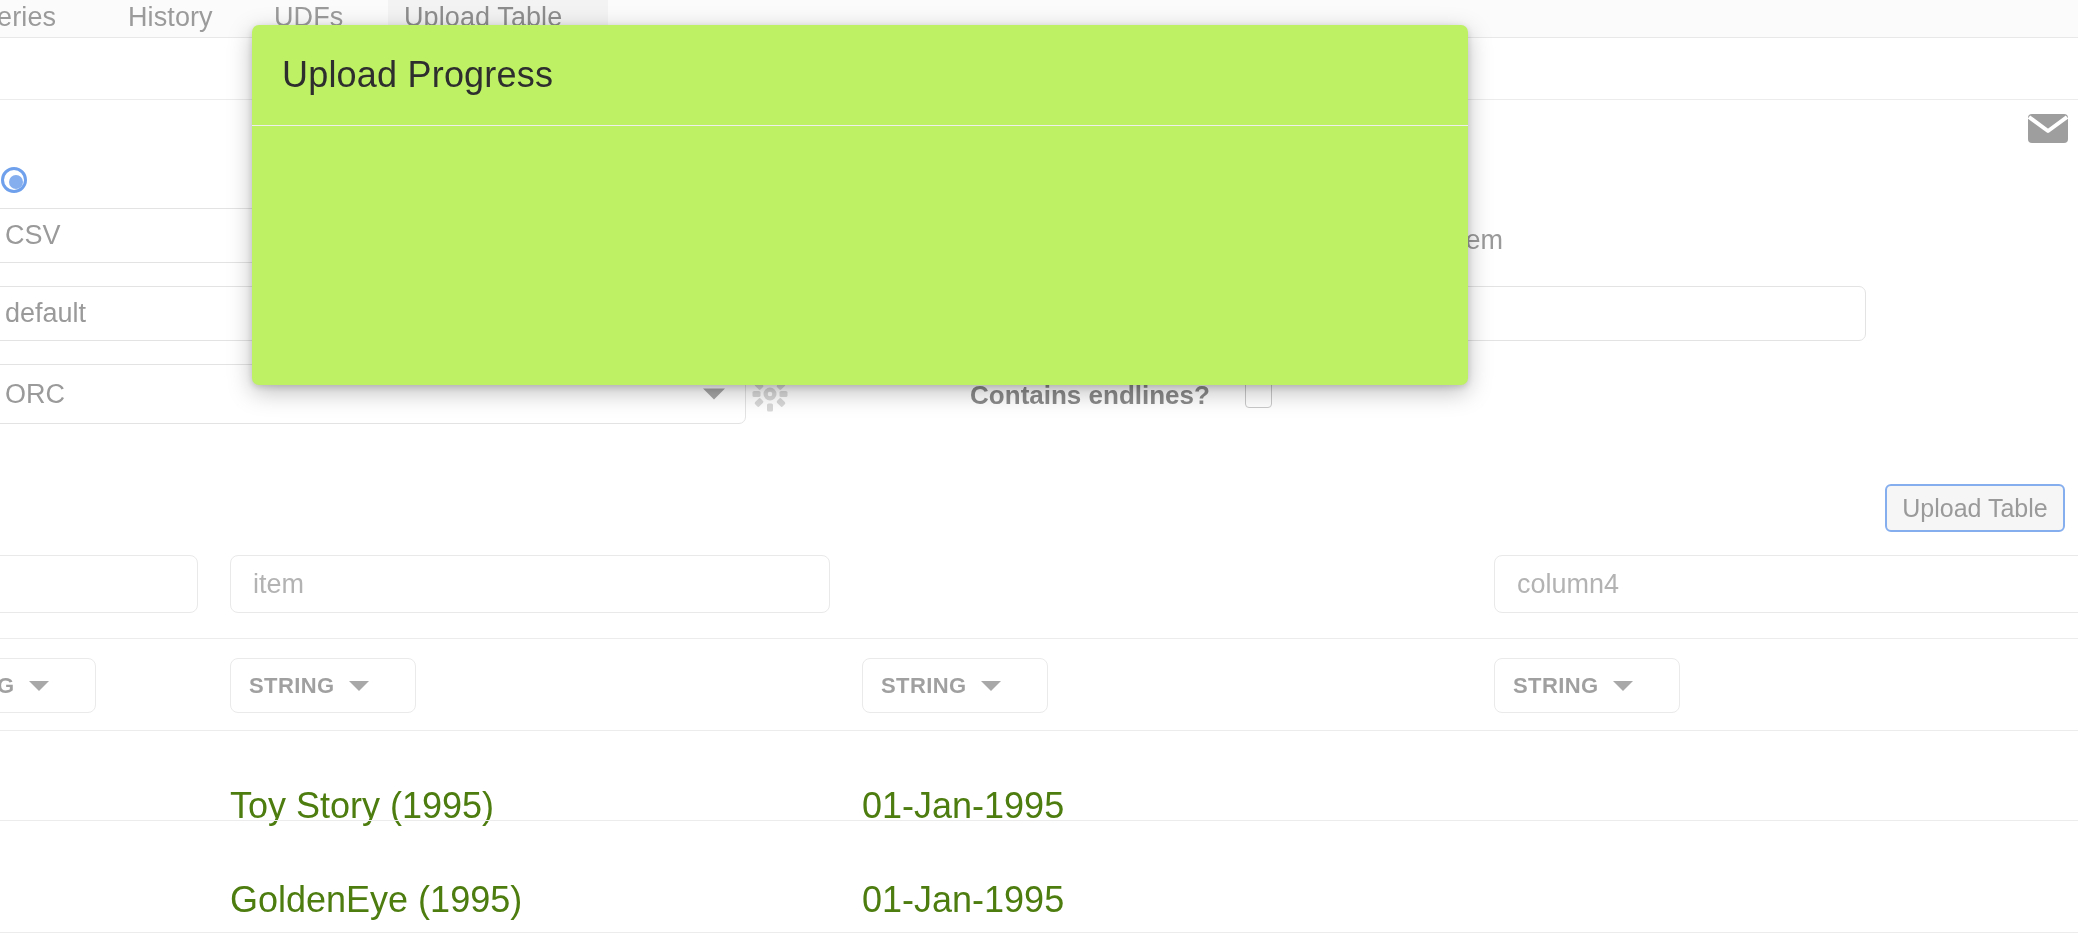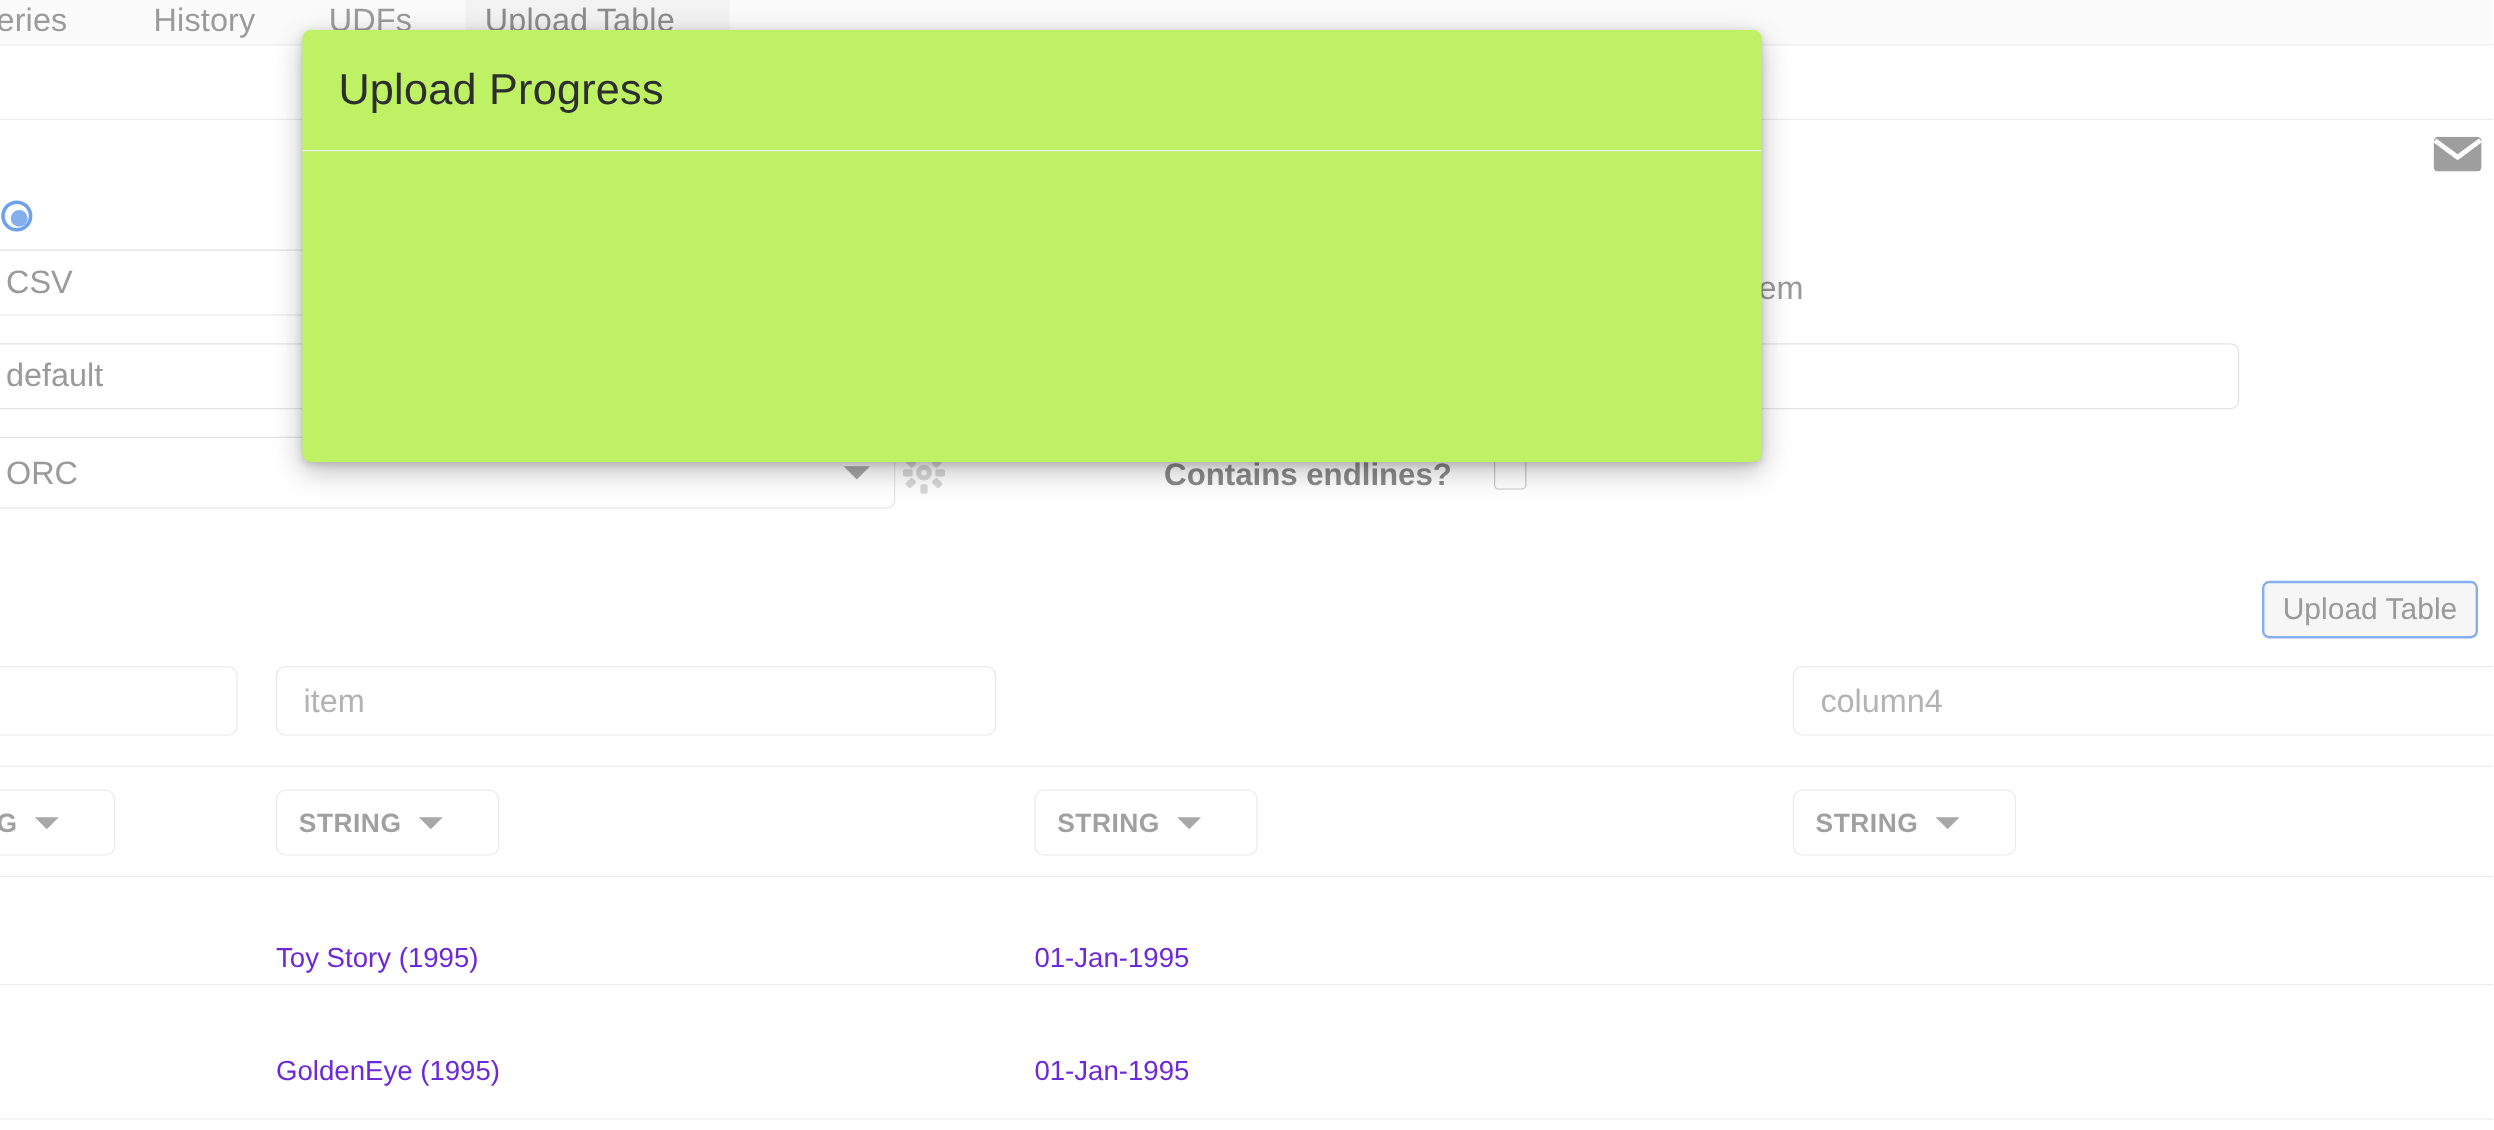--- a/index.html
+++ b/index.html
@@ -239,22 +239,22 @@
   .type-caret {
     margin-left: 14px;
     width: 0; height: 0;
     border-left: 10px solid transparent;
     border-right: 10px solid transparent;
     border-top: 10px solid #a8a8a8;
   }
 
   .cell {
     position: absolute;
-    font-size: 23px;
-    color: #6d28d9;
+    font-size: 36px;
+    color: #4d7c0f;
     white-space: nowrap;
   }
   .cell-r0 { top: 785px; }
   .cell-r1 { top: 869px; margin-top: 10px; }
   .cell-c1 { left: 230px; }
   .cell-c2 { left: 862px; }
 
   
   .modal-shadow {
     position: absolute;

